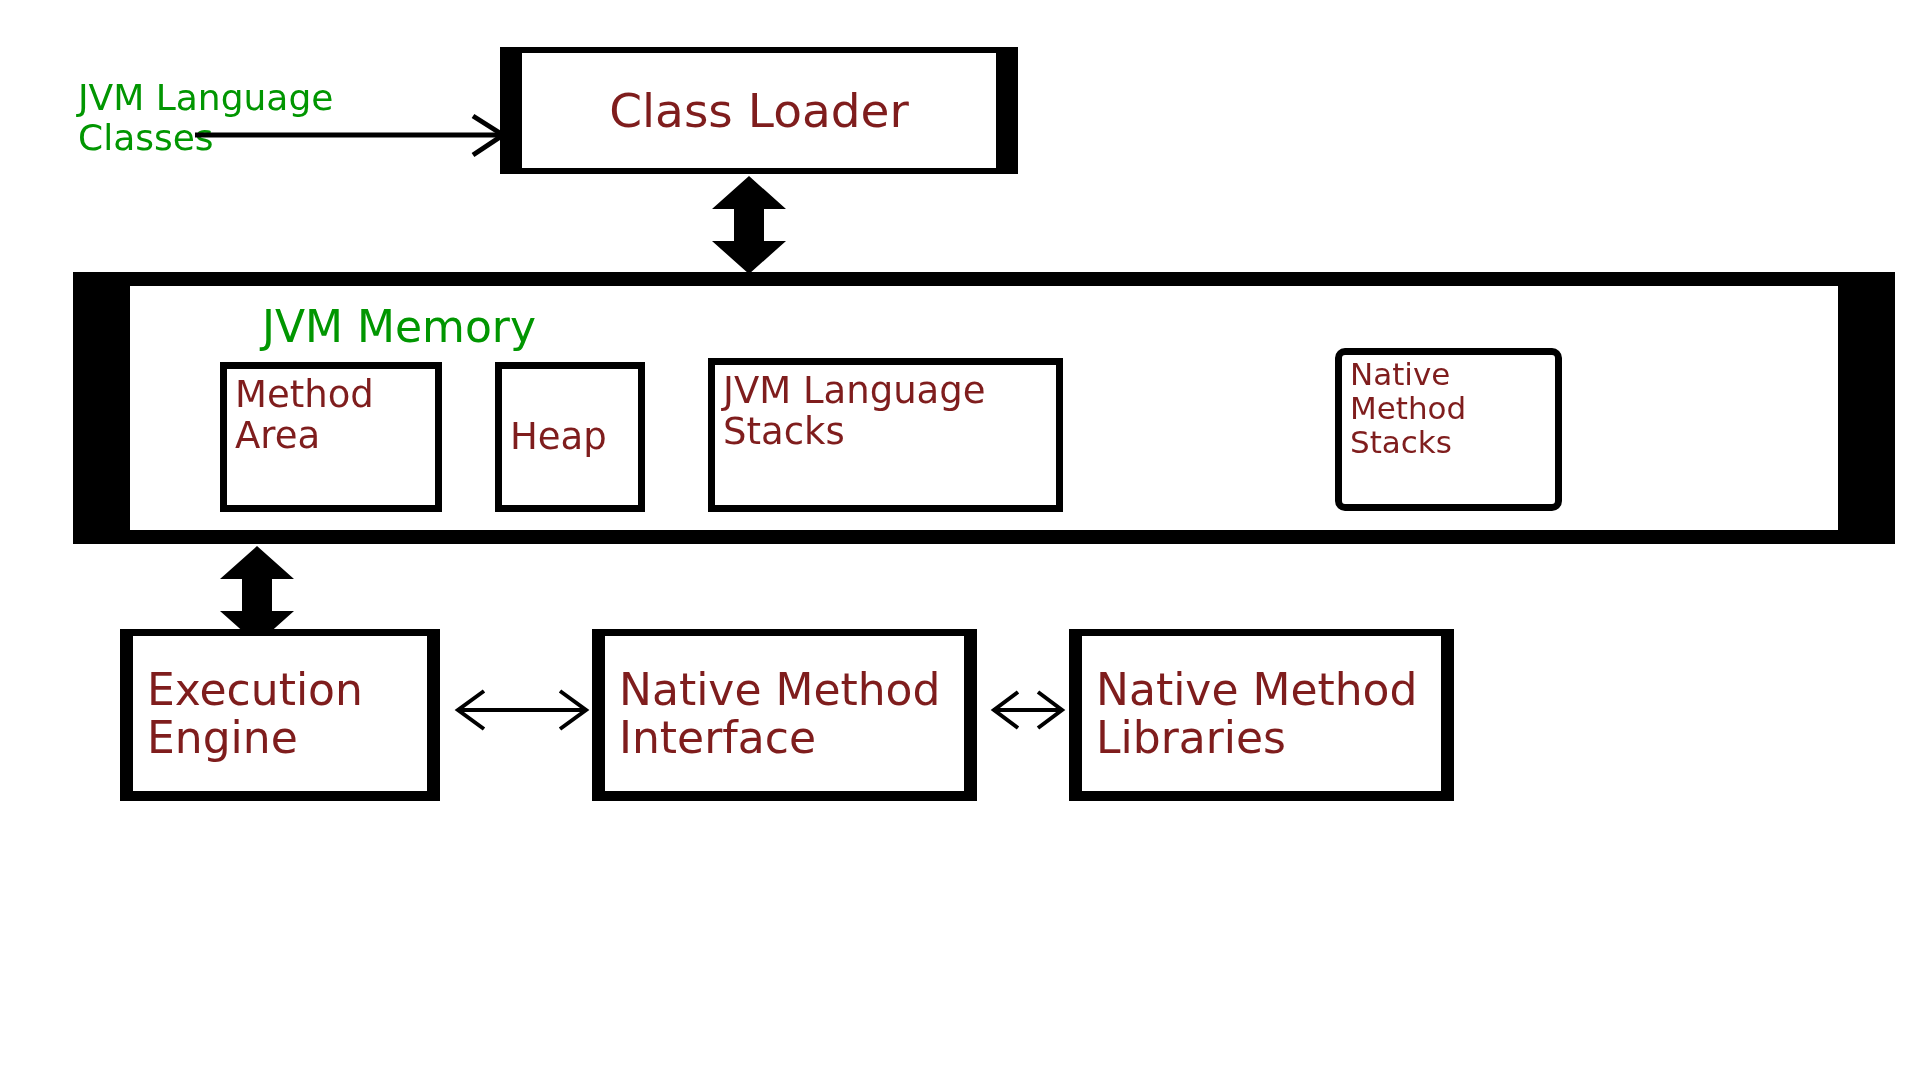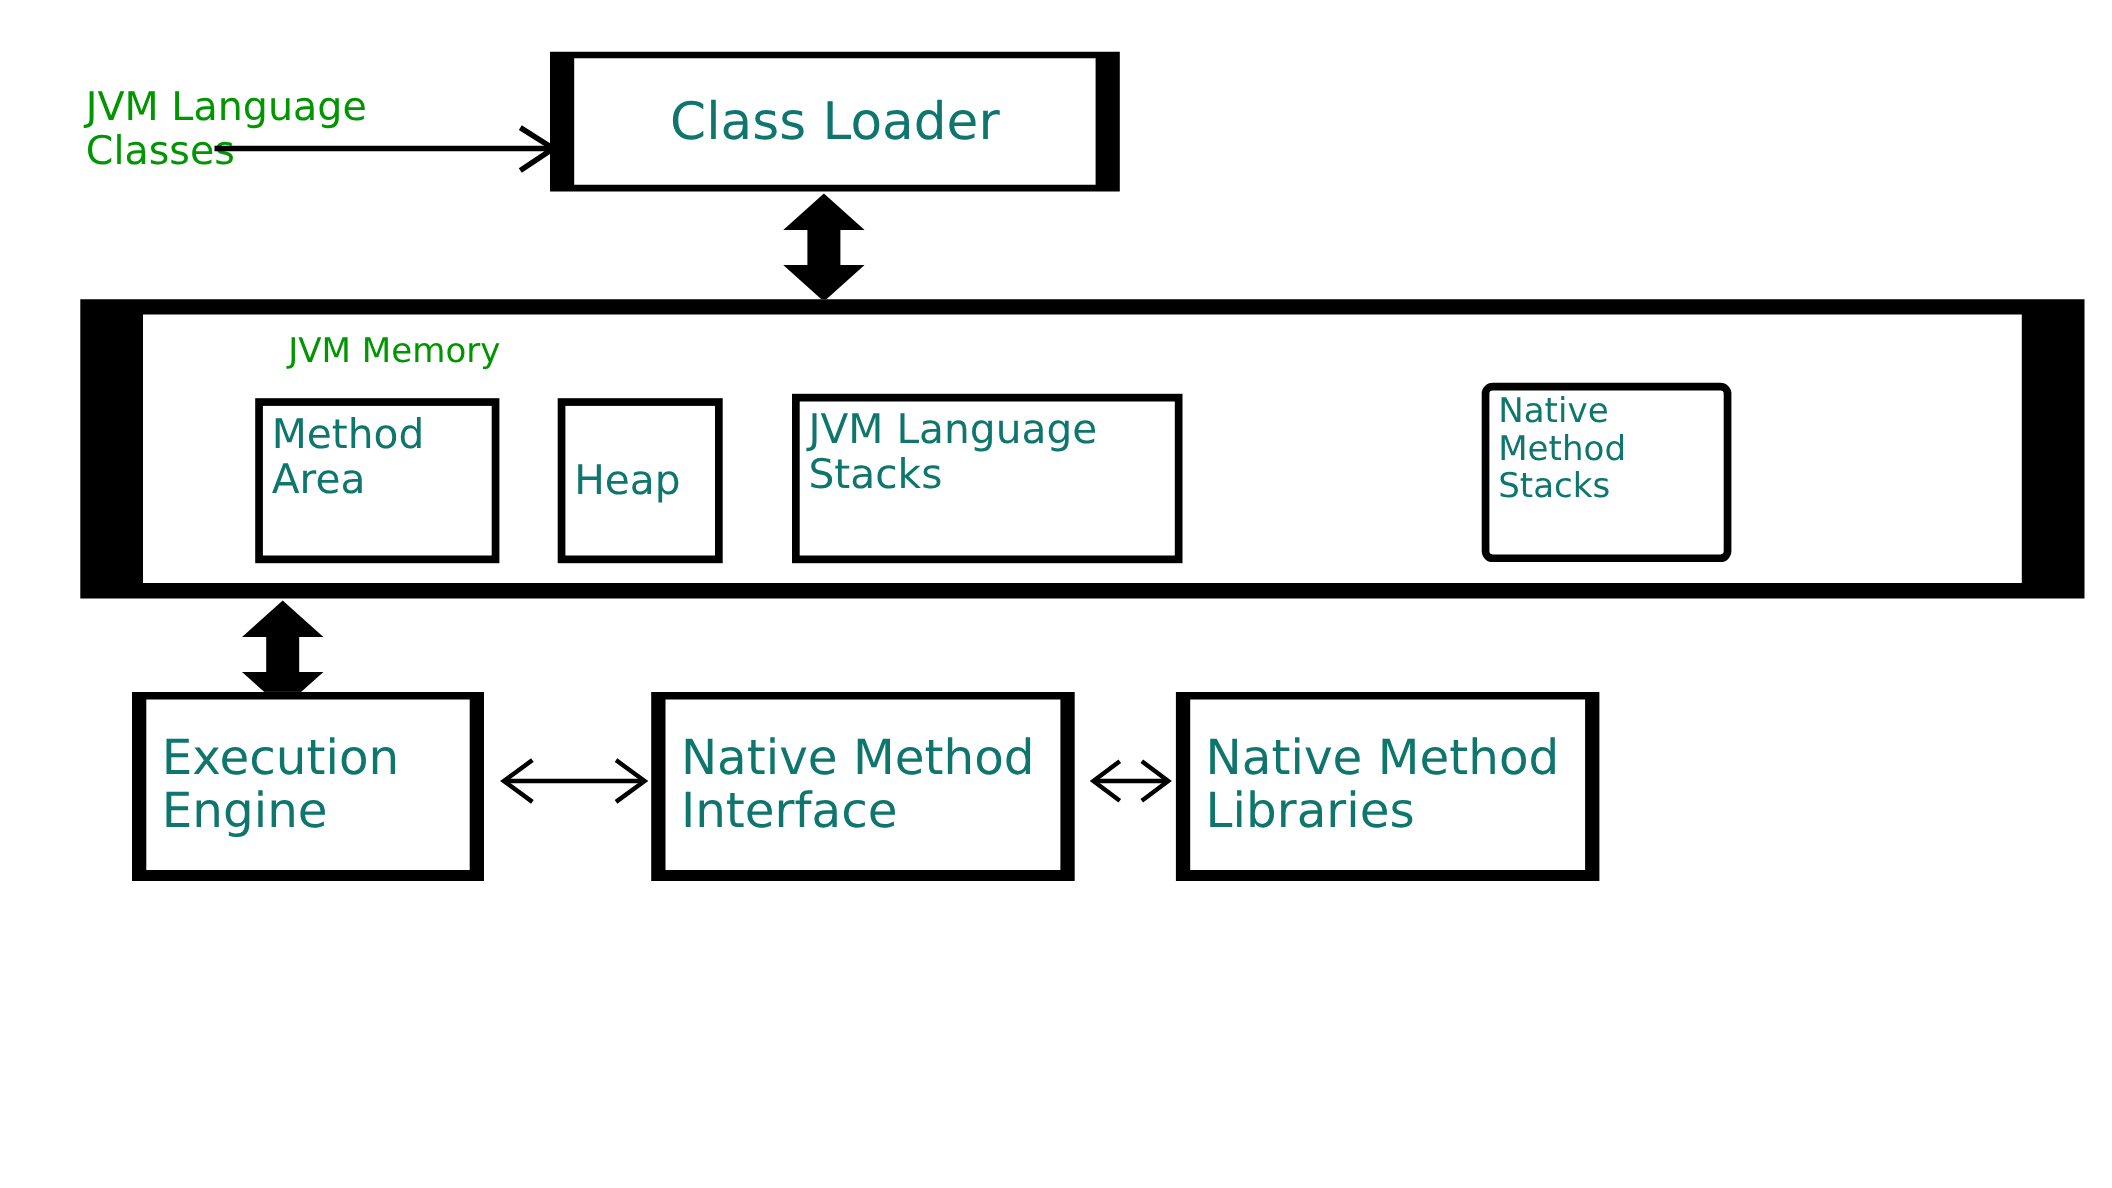--- a/index.html
+++ b/index.html
@@ -33,21 +33,21 @@
 
   
   .box {
     box-sizing: border-box;
     background: #ffffff;
     border: 3px solid #000000;
     position: absolute;
   }
   .box > .box-label {
     position: absolute;
-    color: #0f766e;
+    color: #7f1d1d;
     line-height: 1.1;
     white-space: pre-line;
   }
 
   
   #class-loader-box {
     border-top-width: 6px;
     border-bottom-width: 6px;
     border-left-width: 22px;
     border-right-width: 22px;
@@ -61,26 +61,26 @@
   }
 
   
   #jvm-memory-box {
     border-top-width: 14px;
     border-bottom-width: 14px;
     border-left-width: 57px;
     border-right-width: 57px;
   }
   #jvm-memory-title {
-    font-size: 31px;
+    font-size: 44px;
     color: #019601;
   }
 
   
-  .mem-box { border-width: 7px; margin-left: 12px; }
+  .mem-box { border-width: 7px; }
   .mem-box.thin { border-width: 4px; }
   .mem-box .box-label {
     left: 8px;
     top: 6px;
     font-size: 37px;
   }
   .mem-box .box-label.small { font-size: 31px; }
   .mem-box .box-label.centered-v {
     top: 50%;
     transform: translateY(-50%);

